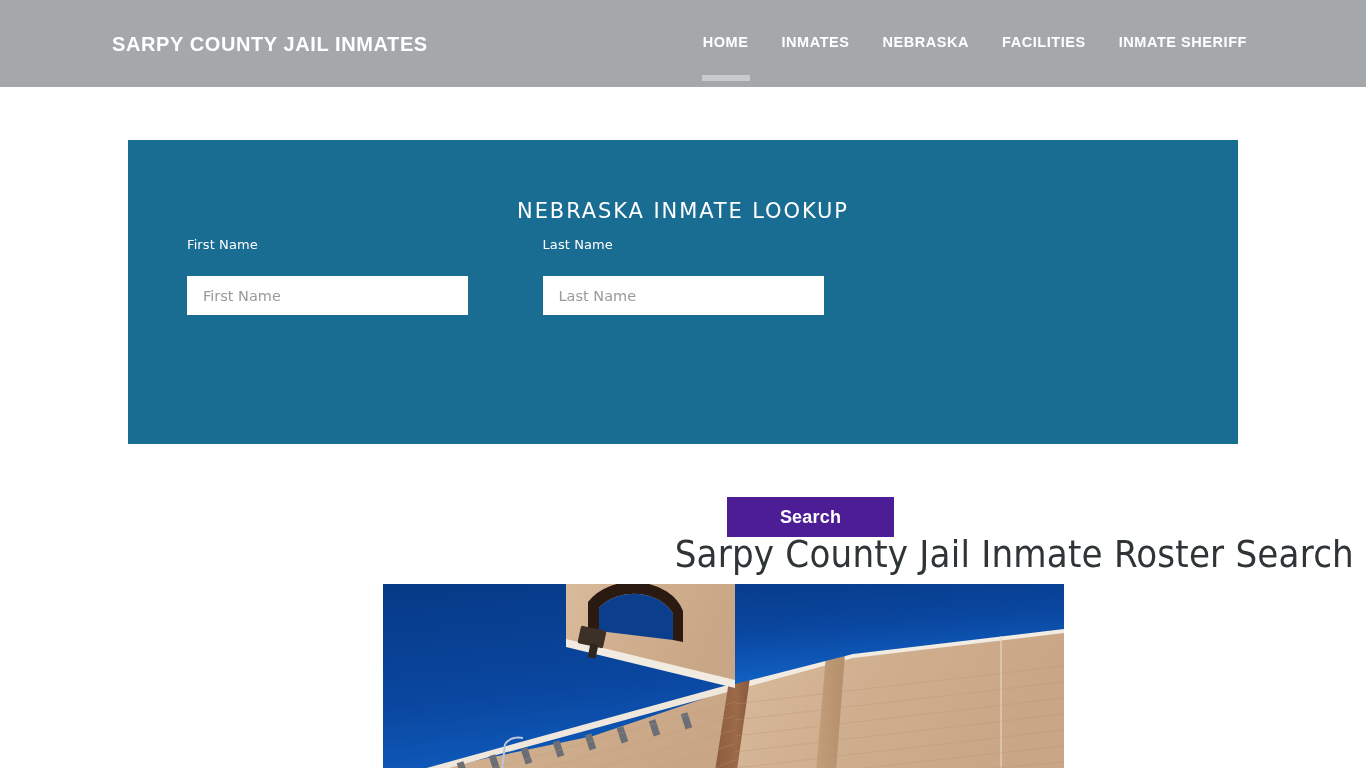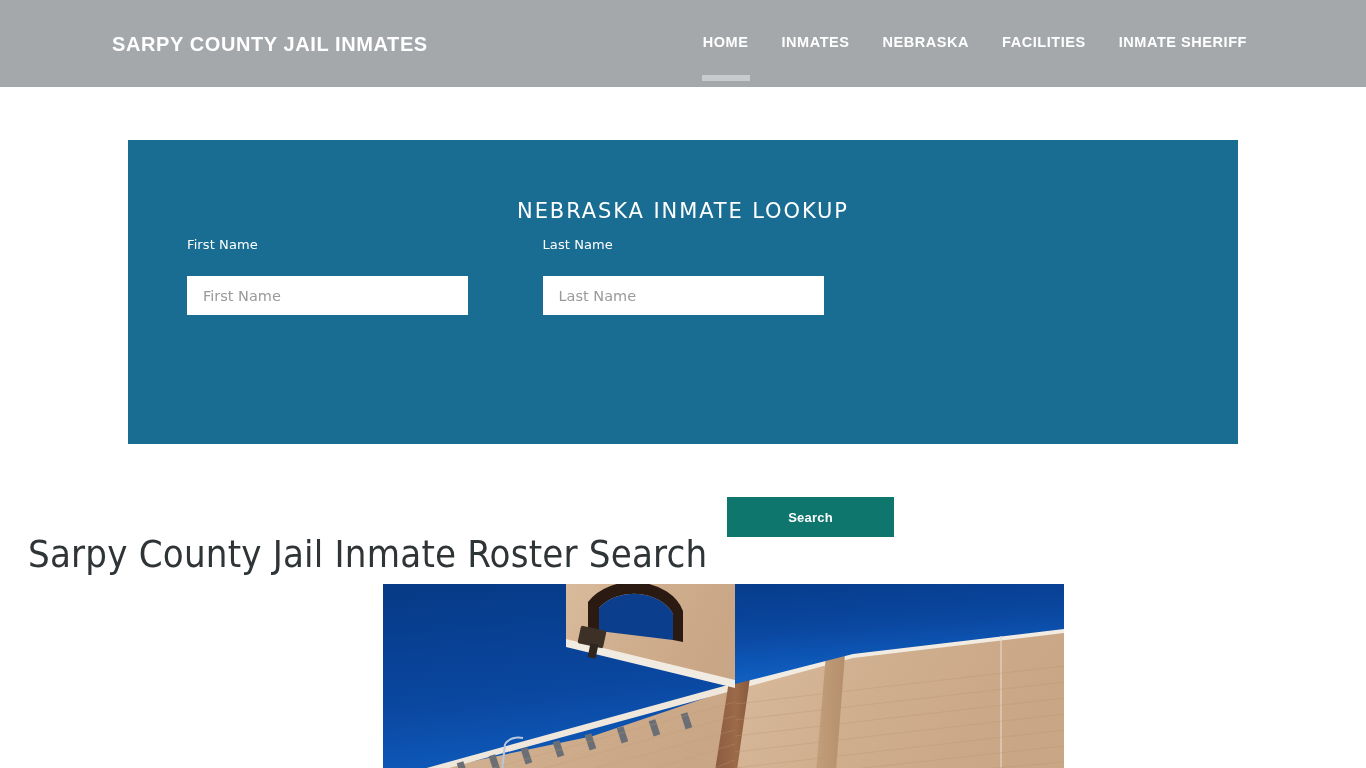--- a/index.html
+++ b/index.html
@@ -138,36 +138,36 @@
     -webkit-appearance: none;
     appearance: none;
   }
 
   .search-button {
     position: absolute;
     left: 599px;
     top: 357px;
     width: 167px;
     height: 40px;
-    background: #0f766e;
+    background: #4c1d95;
     color: #ffffff;
     border: none;
     font-family: "Liberation Sans", sans-serif;
-    font-size: 13px;
+    font-size: 18px;
     font-weight: bold;
     letter-spacing: 0.2px;
     cursor: pointer;
   }
 
   
   .page-heading {
     position: absolute;
-    left: 0; right: 0;
+    left: 0; right: 12px;
     top: 505px;
-    text-align: left;
+    text-align: right;
     color: #2f3437;
     font-family: "Liberation Sans Narrow", "DejaVu Sans Condensed", "Liberation Sans", sans-serif;
     font-size: 38px;
     font-weight: normal;
     line-height: 48px;
     letter-spacing: 0.2px;
     padding-left: 28px;
   }
 
   .hero-photo {

